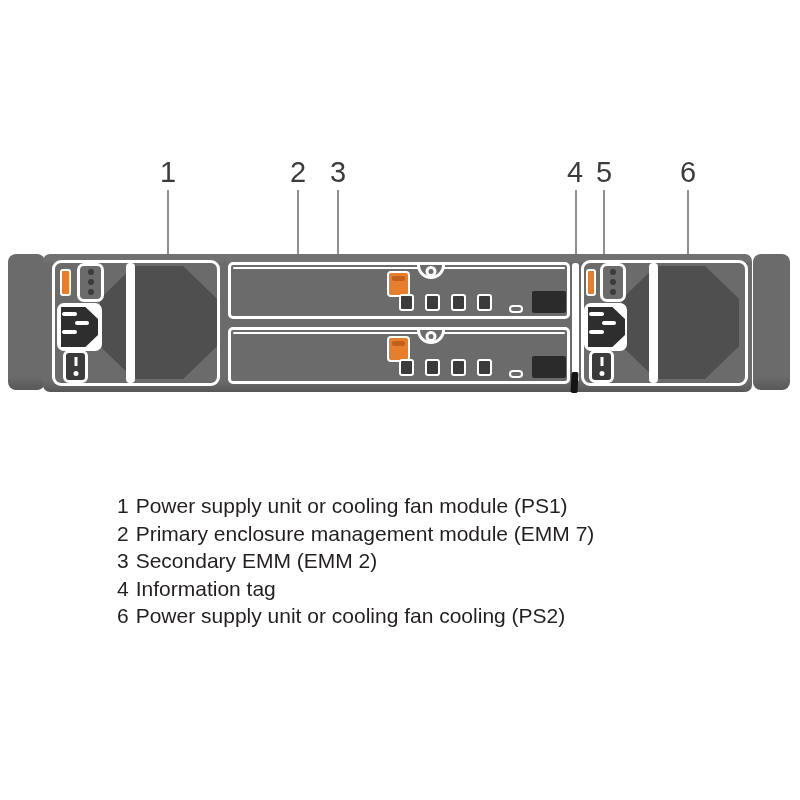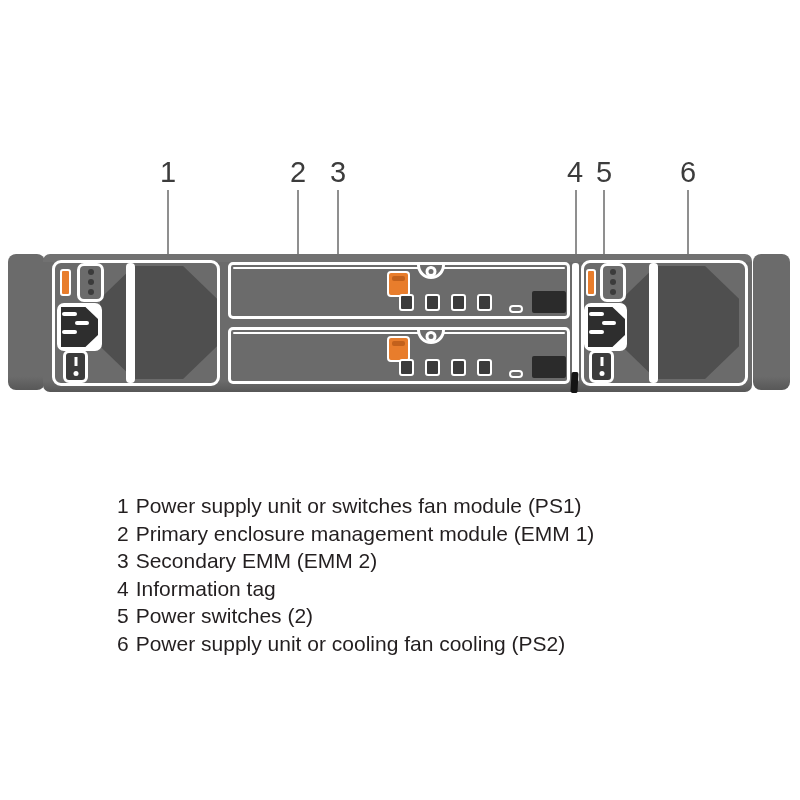--- a/index.html
+++ b/index.html
@@ -214,32 +214,29 @@
       <div class="inlet-bar ib3"></div>
     </div>
     <div class="rocker">
       <div class="rocker-bar"></div>
       <div class="rocker-dot"></div>
     </div>
   </div>
 
   <div class="legend">
     <div class="legend-row">
-      <span class="legend-num">1</span><span>Power supply unit or switches fan module (PS1)</span>
-    </div>
-    <div class="legend-row">
-      <span class="legend-num">2</span><span>Primary enclosure management module (EMM 1)</span>
+      <span class="legend-num">1</span><span>Power supply unit or cooling fan module (PS1)</span>
+    </div>
+    <div class="legend-row">
+      <span class="legend-num">2</span><span>Primary enclosure management module (EMM 7)</span>
     </div>
     <div class="legend-row">
       <span class="legend-num">3</span><span>Secondary EMM (EMM 2)</span>
     </div>
     <div class="legend-row">
       <span class="legend-num">4</span><span>Information tag</span>
     </div>
     <div class="legend-row">
-      <span class="legend-num">5</span><span>Power switches (2)</span>
-    </div>
-    <div class="legend-row">
       <span class="legend-num">6</span><span>Power supply unit or cooling fan cooling (PS2)</span>
     </div>
   </div>
 
 </div>
 
 </body></html>

